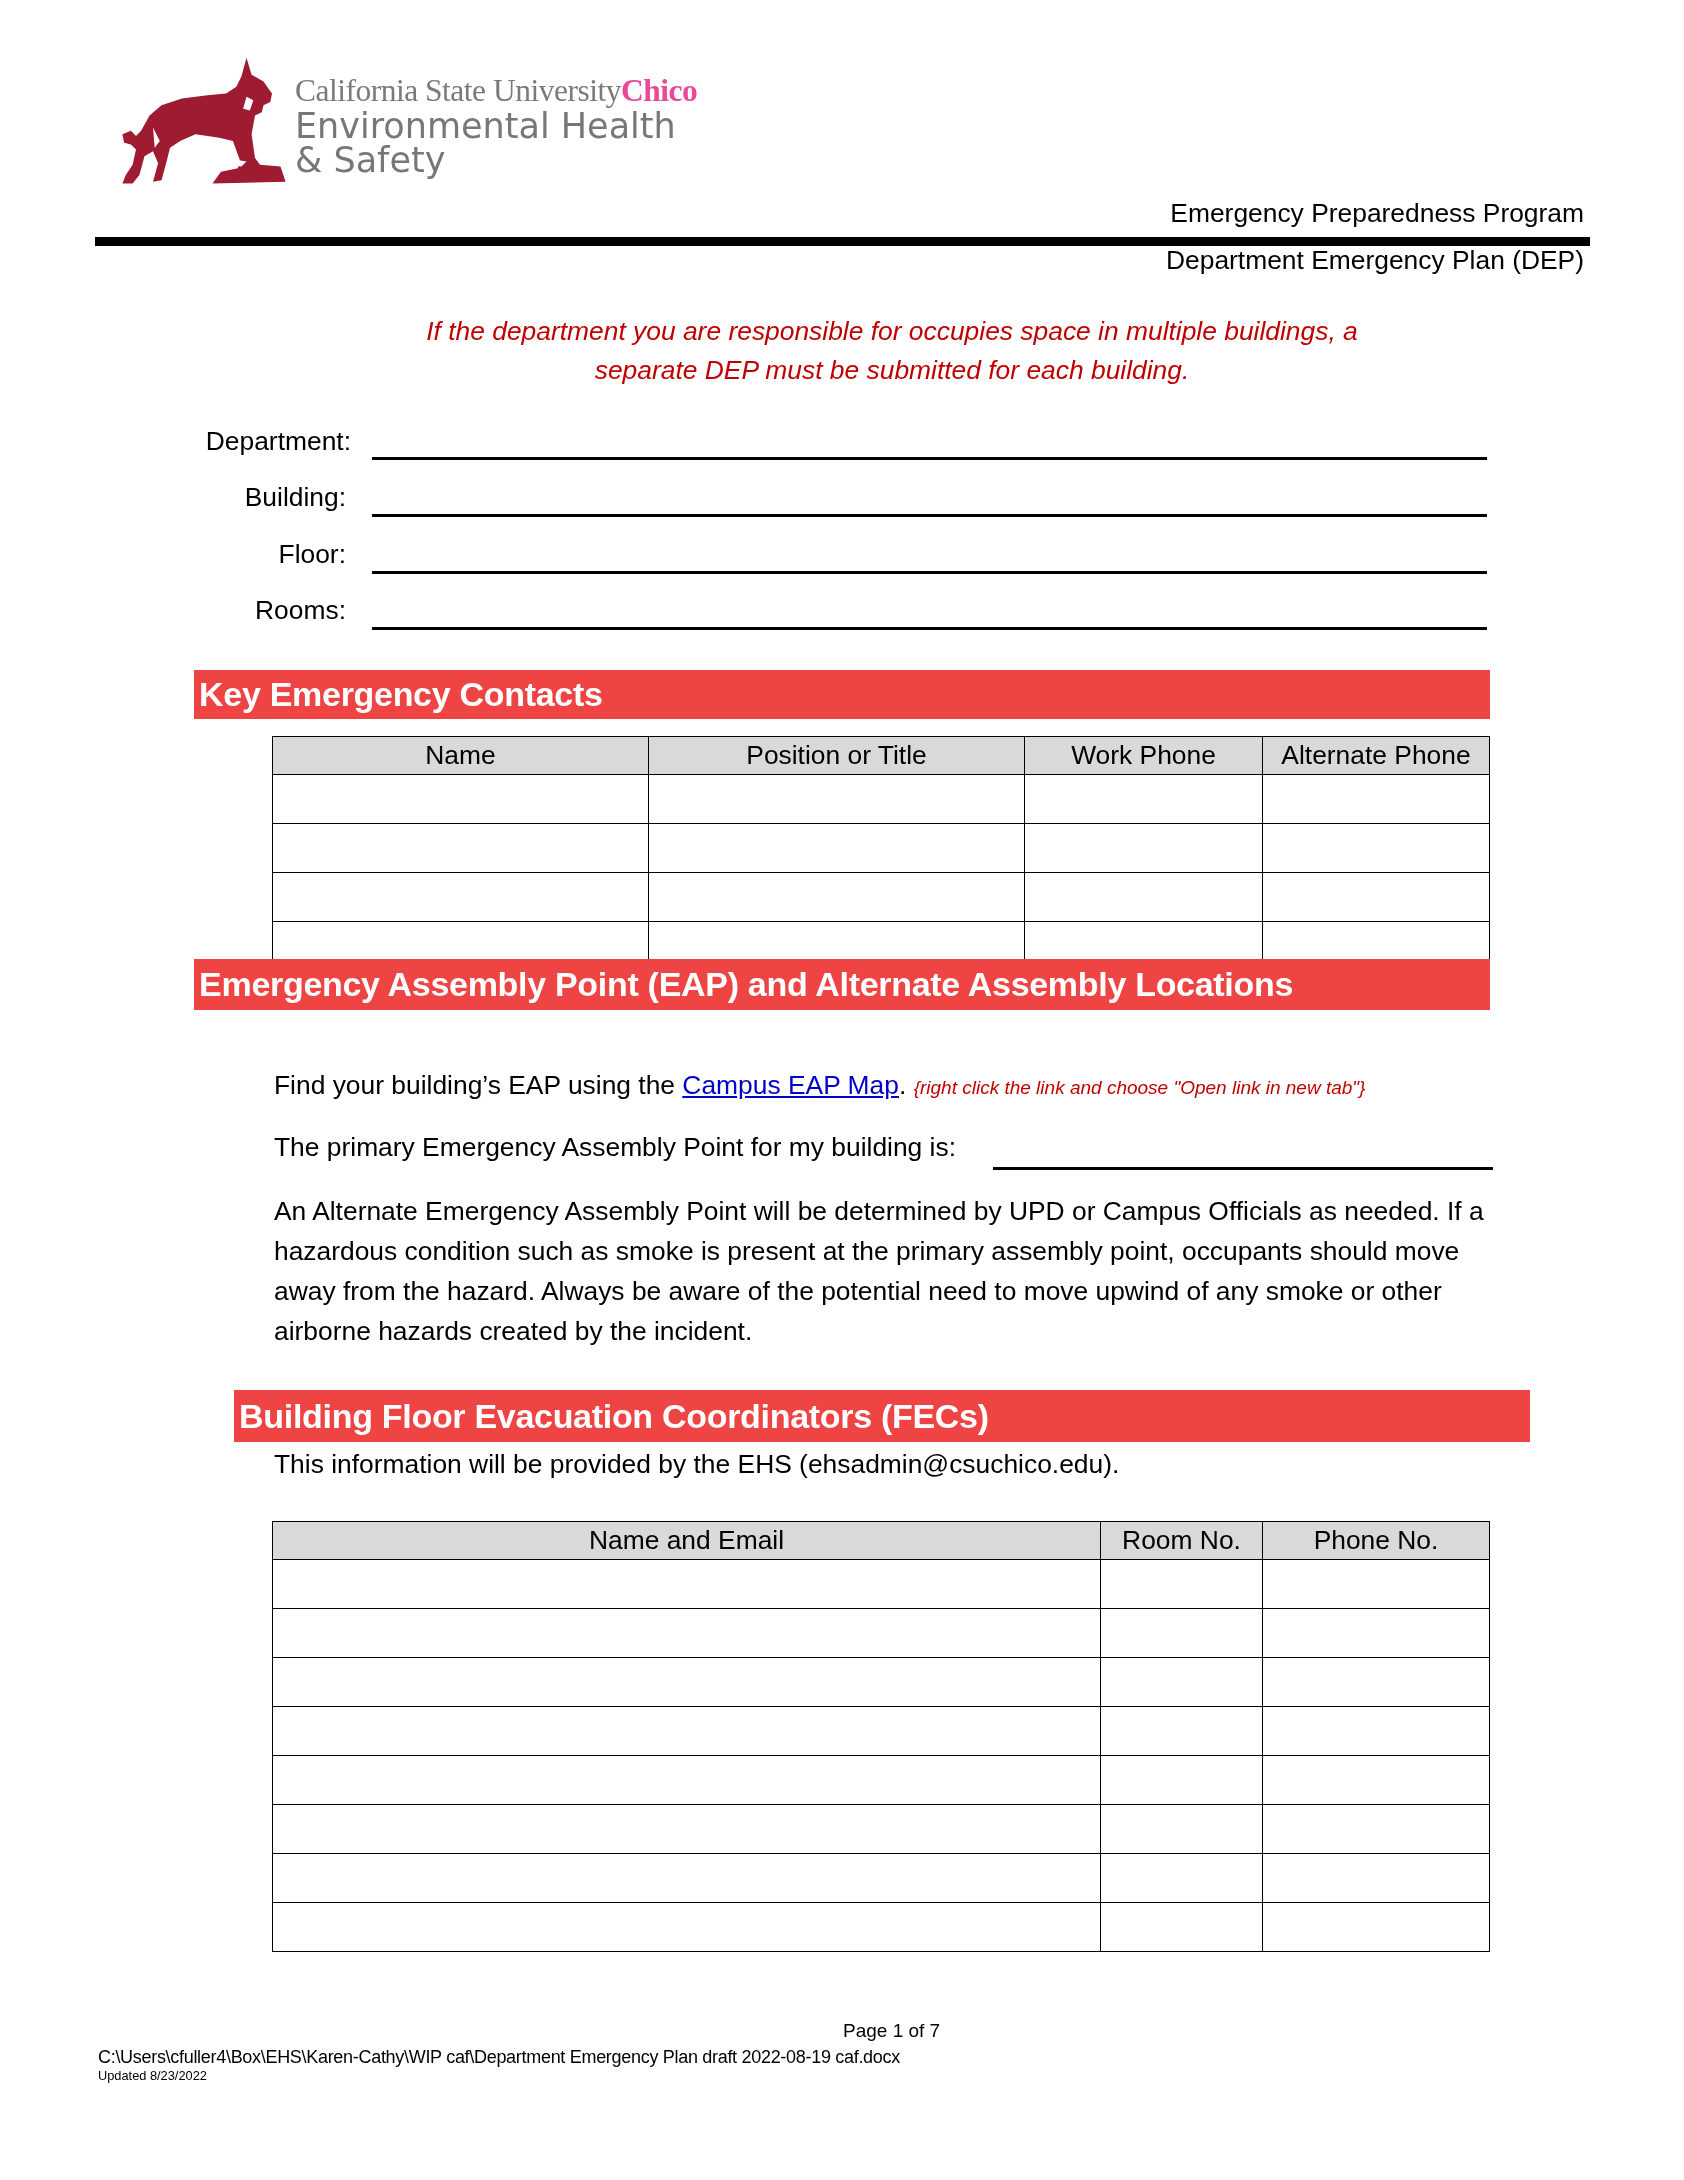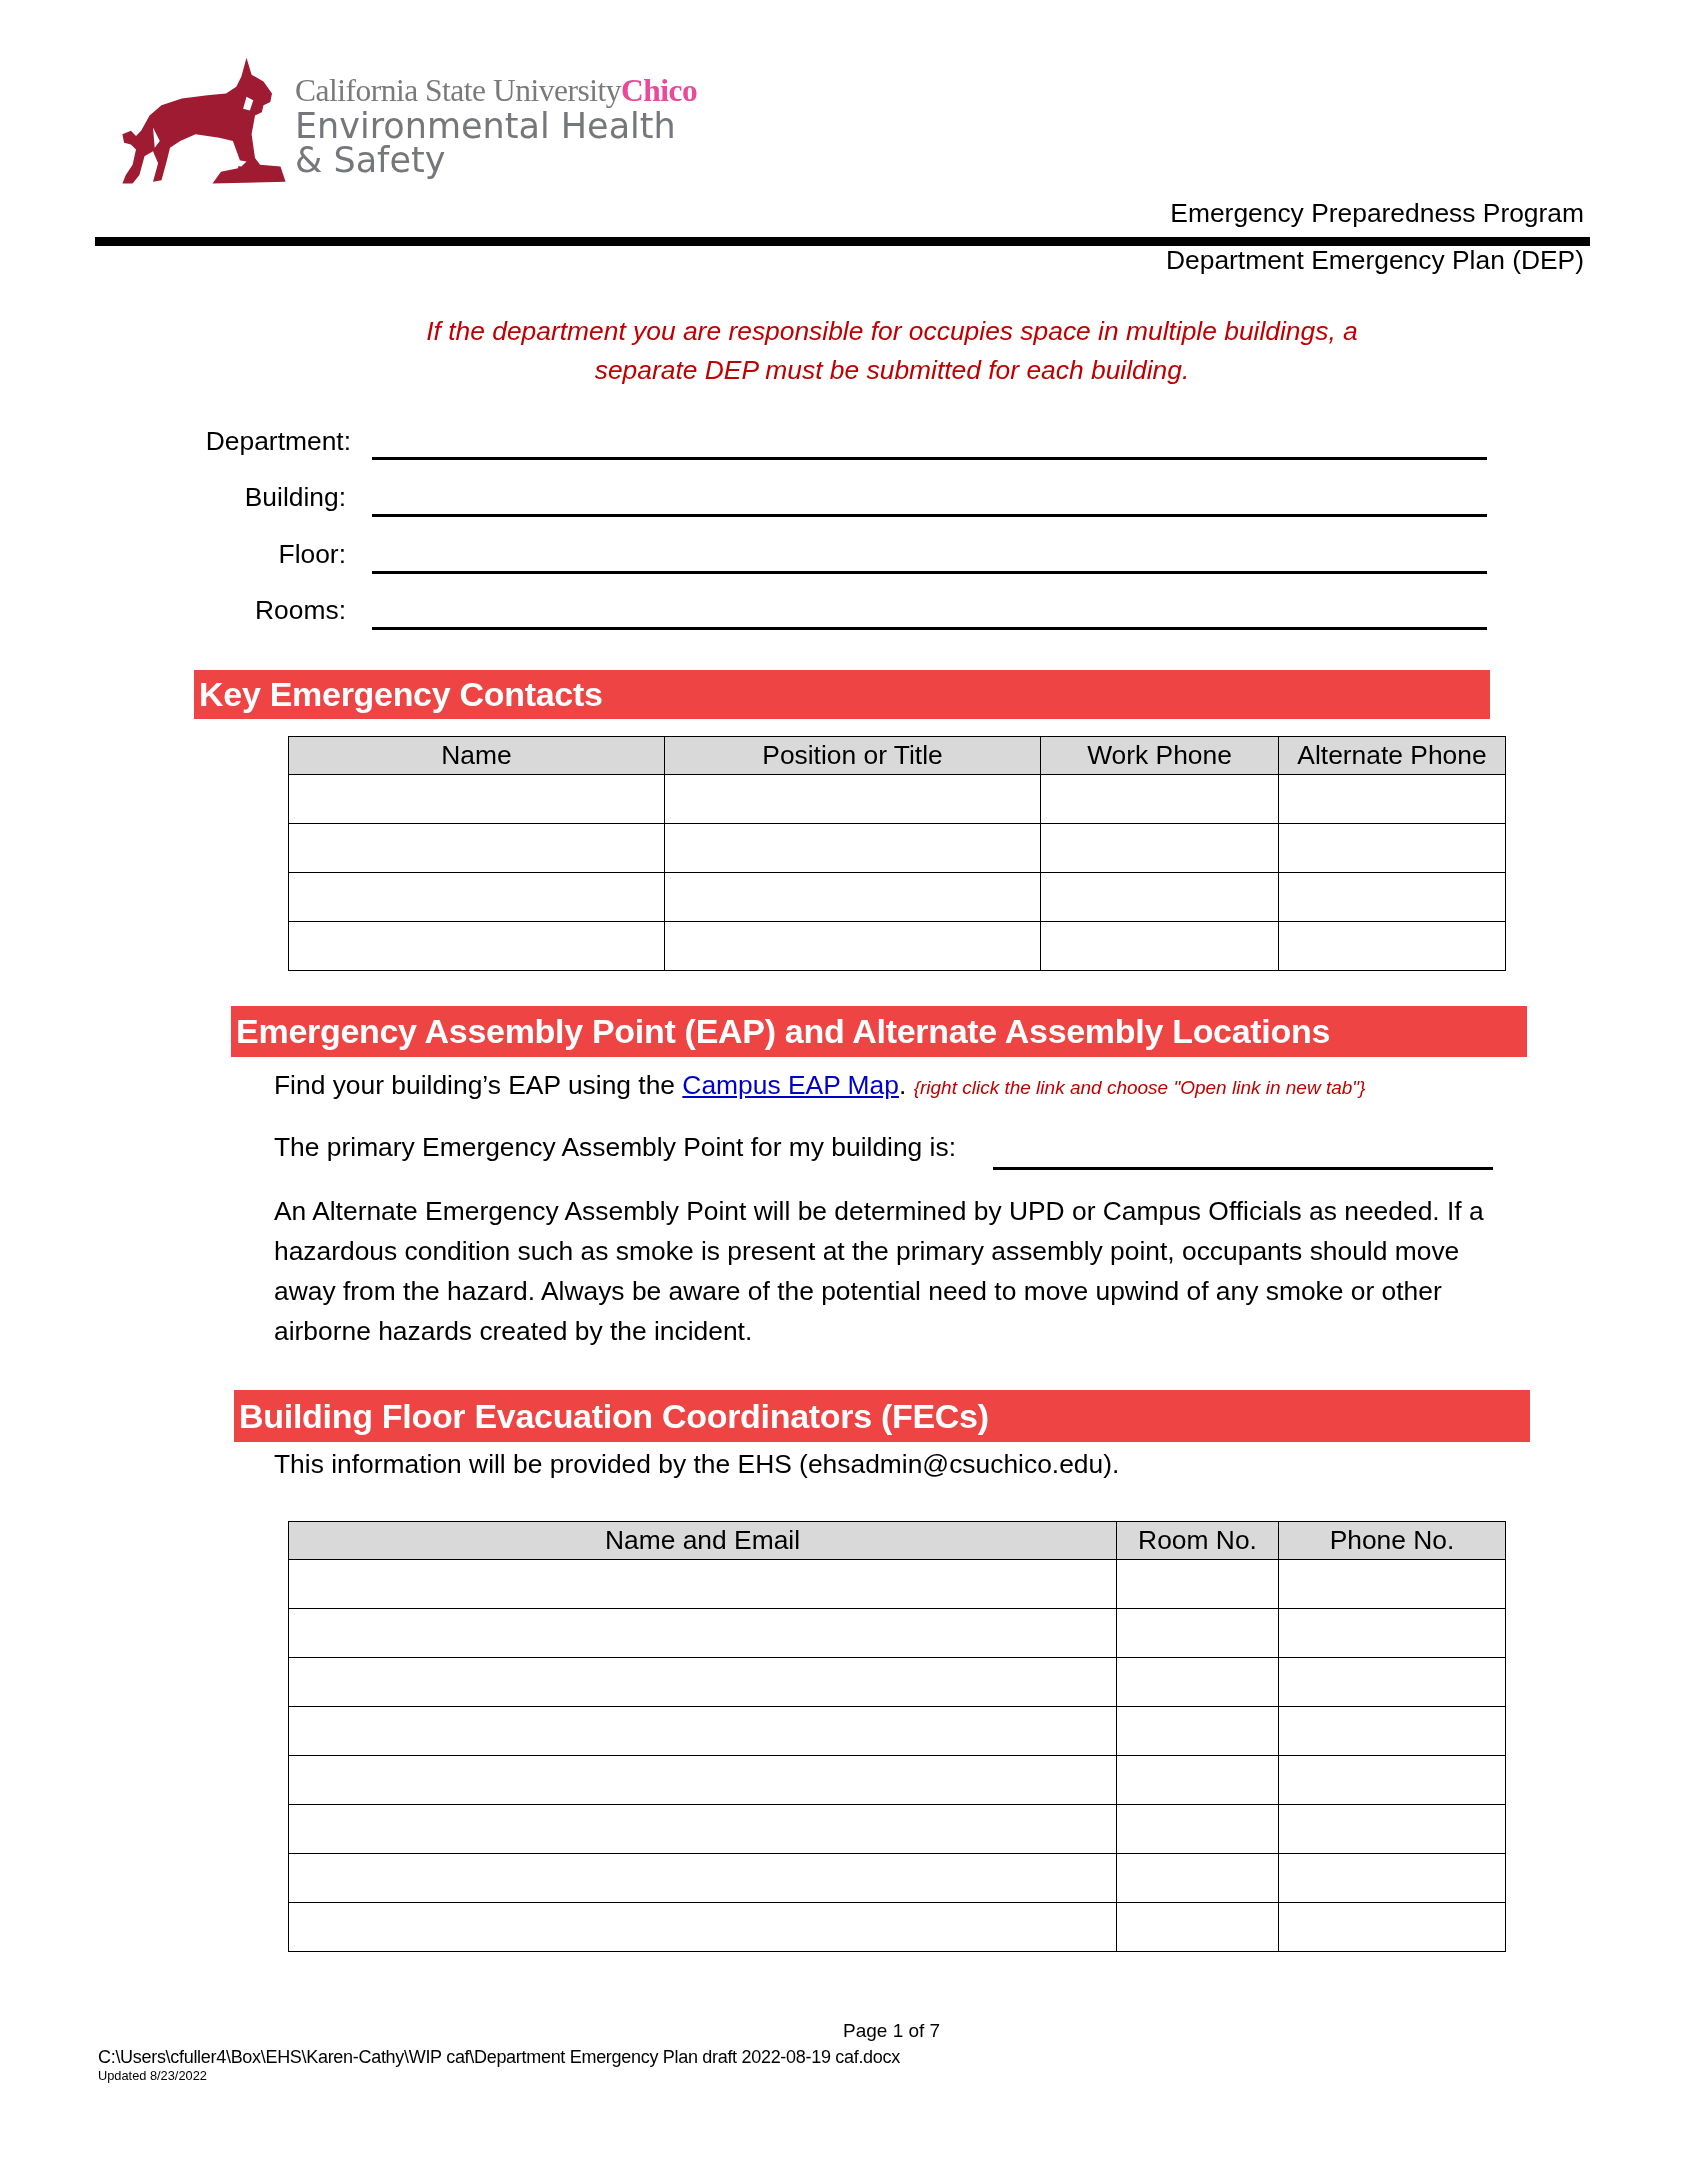--- a/index.html
+++ b/index.html
@@ -28,21 +28,21 @@
   
   .field-label { width: 153px; text-align: right; font-size: 26.4px; white-space: nowrap; }
   .field-line { left: 372px; width: 1115px; height: 2.6px; background: #000; }
 
   
   .section-bar { left: 194px; width: 1296px; background: #ef4444; color: #fff;
                  font-weight: bold; font-size: 34px; padding-left: 5.1px; box-sizing: border-box;
                  display: flex; align-items: center; white-space: nowrap; letter-spacing: -0.3px; }
 
   
-  table.grid { position: absolute; border-collapse: collapse; table-layout: fixed; margin-left: 16px; }
+  table.grid { position: absolute; border-collapse: collapse; table-layout: fixed; }
   table.grid th, table.grid td { border: 1.7px solid #000; padding: 0; }
   table.grid th { background: #d9d9d9; font-weight: normal; font-size: 26.4px; text-align: center;
                   white-space: nowrap; }
 
   .body-text { font-size: 26.4px; white-space: nowrap; }
   .para { left: 274px; top: 1191px; font-size: 26.4px; line-height: 40px; width: 1227px; }
   .link { color: #0000cc; text-decoration: underline; cursor: pointer; }
   .red-note { color: #c00000; font-style: italic; font-size: 19px; }
 
   .footer-page { left: 843px; top: 2020px; font-size: 19px; white-space: nowrap; }
@@ -122,21 +122,21 @@
     </tr>
     <tr style="height:49px;">
       <td></td>
       <td></td>
       <td></td>
       <td></td>
     </tr>
   </tbody>
 </table>
 
-<div class="abs section-bar" style="top:1006px; height:51px;margin-left:37px;">Emergency Assembly Point (EAP) and Alternate Assembly Locations</div>
+<div class="abs section-bar" style="top:959px; height:51px;">Emergency Assembly Point (EAP) and Alternate Assembly Locations</div>
 
 <div class="abs body-text" style="left:274px; top:1070px;">
   <span>Find your building’s EAP using the </span><span class="link">Campus EAP Map</span><span>. </span><span class="red-note">{right click the link and choose "Open link in new tab"}</span>
 </div>
 
 <div class="abs body-text" style="left:274px; top:1132px;">The primary Emergency Assembly Point for my building is:</div>
 <div class="abs" style="left:993px; top:1167px; width:500px; height:2.6px; background:#000;"></div>
 
 <div class="abs para">An Alternate Emergency Assembly Point will be determined by UPD or Campus Officials as needed. If a hazardous condition such as smoke is present at the primary assembly point, occupants should move away from the hazard. Always be aware of the potential need to move upwind of any smoke or other airborne hazards created by the incident.</div>
 

